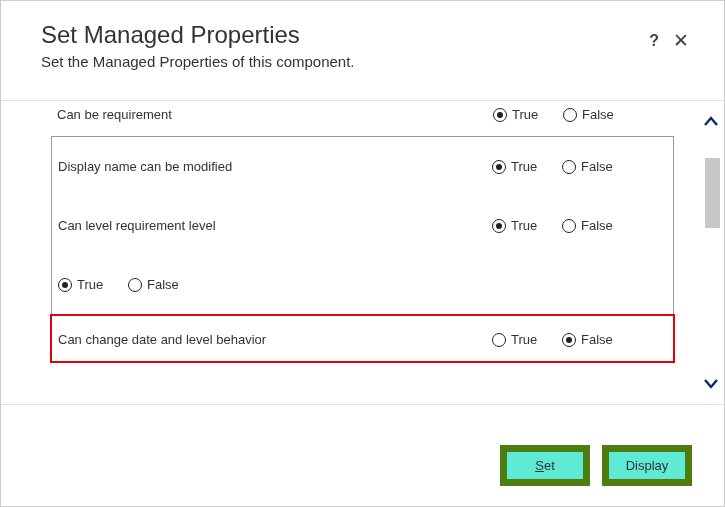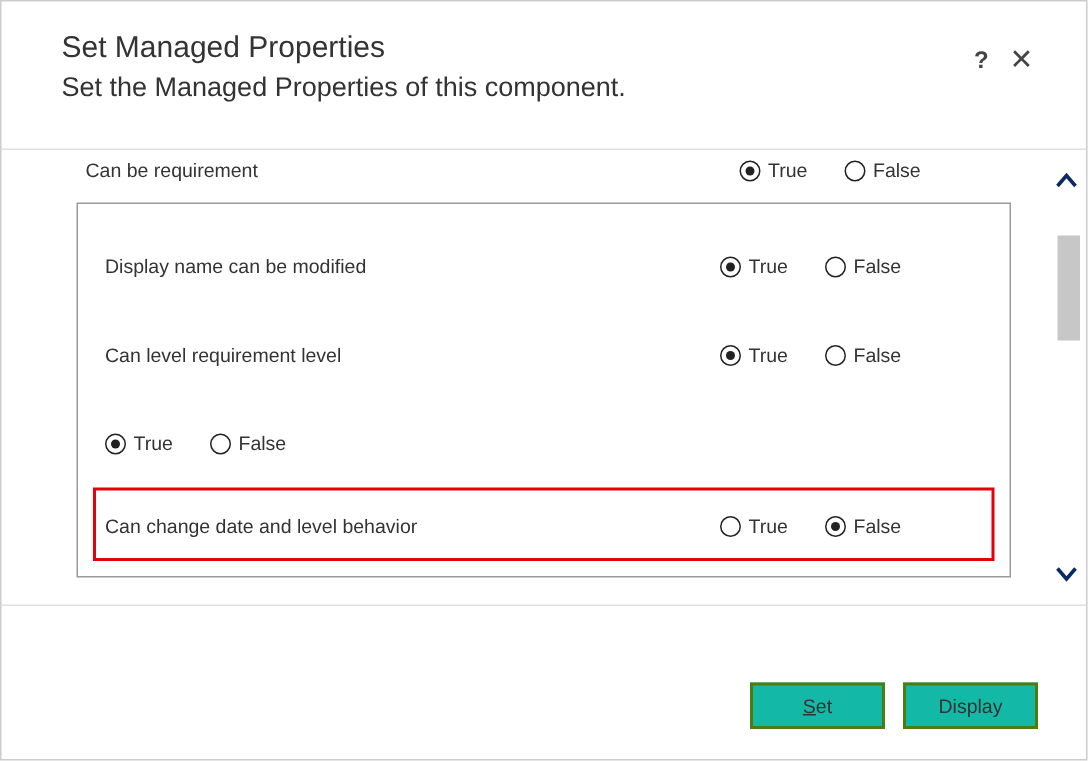--- a/index.html
+++ b/index.html
@@ -16,27 +16,27 @@
   .dialog {
     position: relative;
     width: 100%;
     height: 100%;
     padding: 20px 0 0 0;
   }
   .header {
     padding: 0 40px 0 40px;
   }
   .title {
-    font-size: 20px;
+    font-size: 24px;
     font-weight: 300;
     color: #333;
     margin: 0 0 4px 0;
   }
   .subtitle {
-    font-size: 18px;
+    font-size: 15px;
     color: #333;
     margin: 0 0 30px 0;
   }
   .top-icons {
     position: absolute;
     top: 30px;
     right: 35px;
     display: flex;
     gap: 14px;
     align-items: center;
@@ -132,43 +132,43 @@
     height: 6px;
     border-radius: 50%;
     background: #222;
     display: none;
   }
   .radio-opt[data-selected="true"] .radio-dot { display: block; }
   .radio-lbl { font-size: 13px; }
   .inner-box {
     border: 1px solid #9a9a9a;
     margin-top: 8px;
-    padding: 12px;
+    padding: 0;
   }
   .inner-box .prop-row {
     padding: 22px 6px;
     border-bottom: none;
   }
   .highlight-row {
     border: 2px solid #e1030c;
     margin: 0 -2px -2px -2px;
   }
   .highlight-row .prop-row { padding: 16px 6px 14px 6px; }
   .footer {
     position: absolute;
     right: 32px;
     bottom: 20px;
     display: flex;
     gap: 12px;
   }
   .btn {
     min-width: 90px;
     padding: 6px 4px;
-    border: 2px solid #4d7c0f;
-    background: #14b8a6;
+    border: 7px solid #4d7c0f;
+    background: #5eead4;
     font-size: 13px;
     cursor: pointer;
     color: #333;
   }
 </style>
 </head>
 <body>
 
 <div class="dialog">
 

